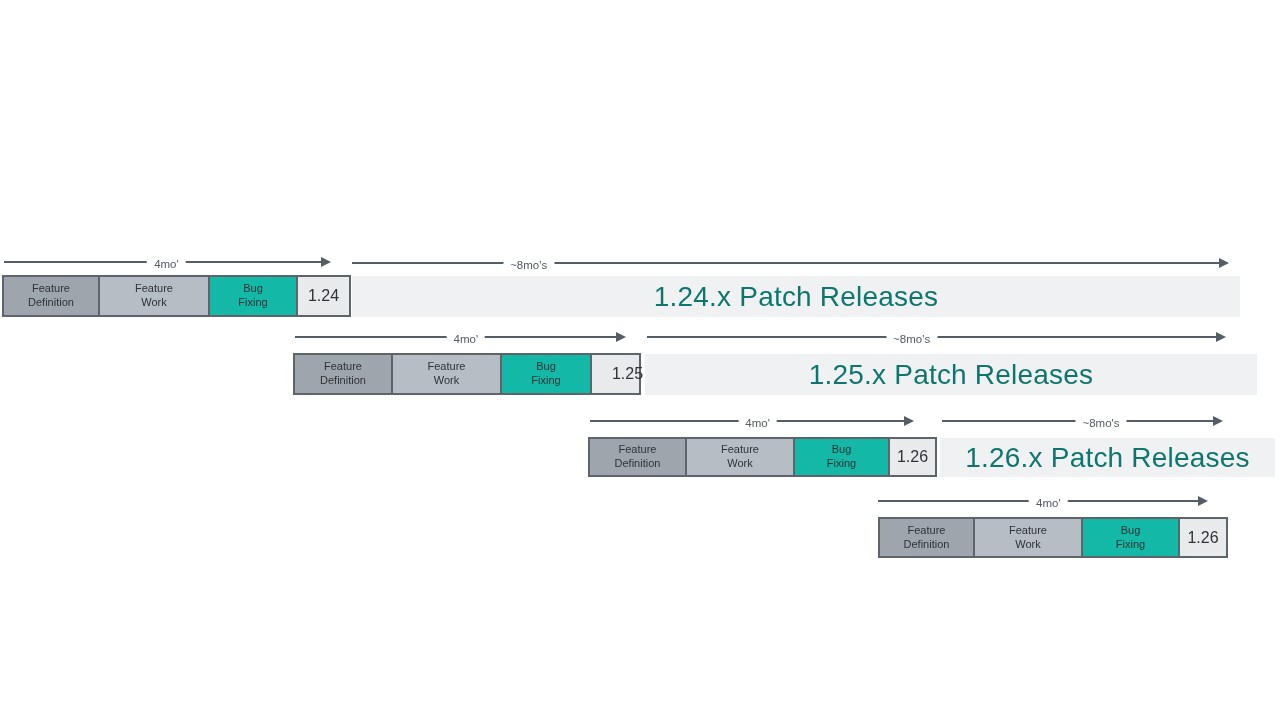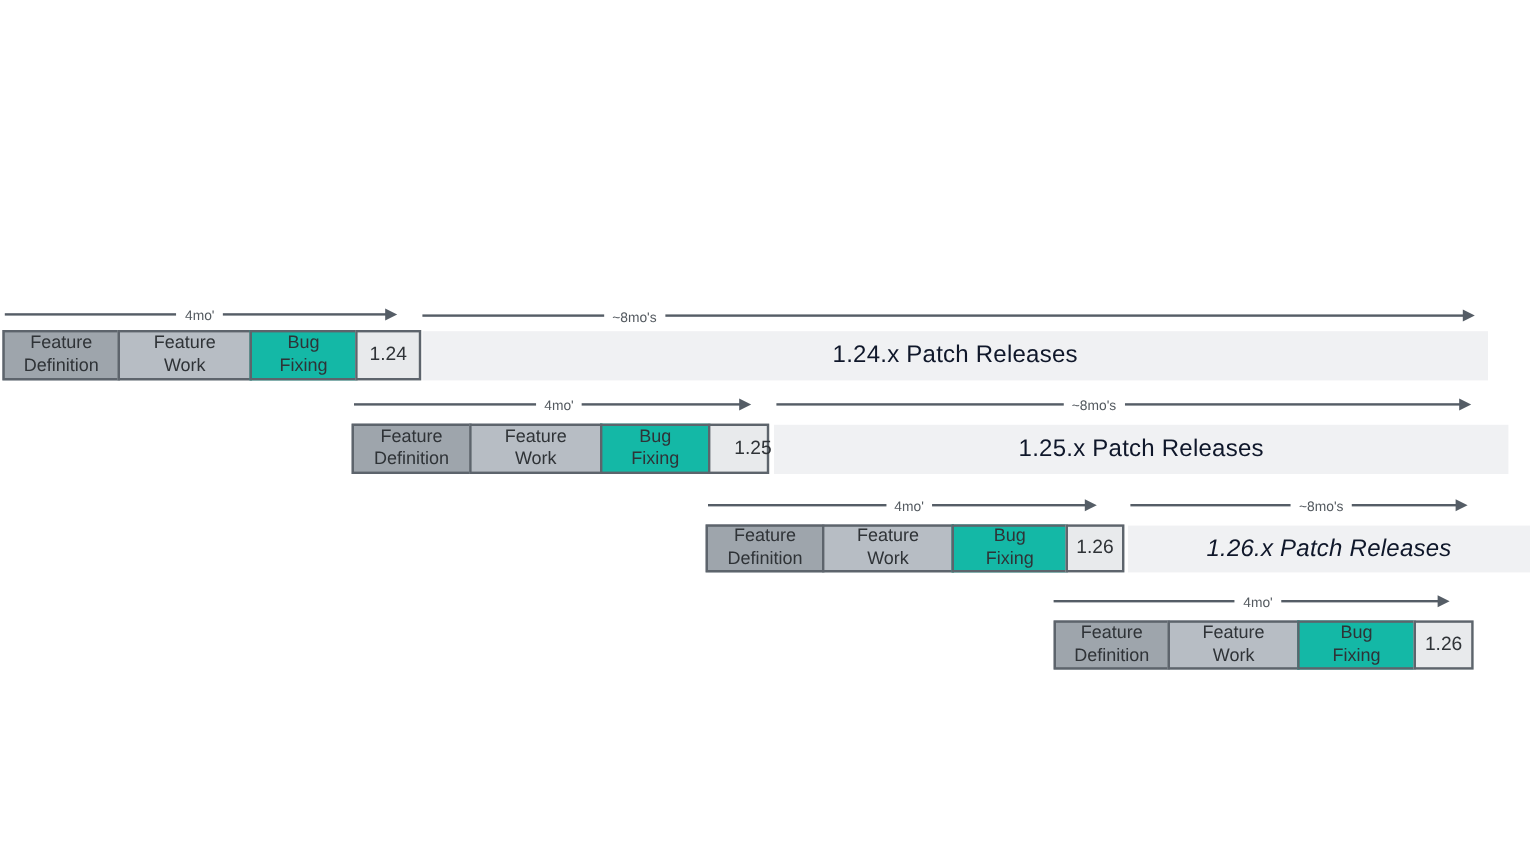--- a/index.html
+++ b/index.html
@@ -15,31 +15,31 @@
     border-left:10px solid #555d66;border-top:5px solid transparent;border-bottom:5px solid transparent;
   }
   .arrow .lbl{
     position:absolute;top:-3px;transform:translateX(-50%);
     background:#ffffff;padding:0 7px;font-size:11.5px;line-height:16px;color:#53595f;white-space:nowrap;margin-left:19px;
   }
   
   .box{
     position:absolute;box-sizing:border-box;border:2px solid #5d646c;
     display:flex;align-items:center;justify-content:center;text-align:center;
-    font-size:15px;line-height:1.25;color:#2f3337;white-space:pre-line;
+    font-size:11px;line-height:1.25;color:#2f3337;white-space:pre-line;
   }
   .fd{background:#9ea5ac;}
   .fw{background:#b7bdc4;}
   .bf{background:#14b8a6;}
   .ver{background:#e8eaec;font-size:16px;white-space:nowrap;}
   
   .bar{
     position:absolute;background:#f0f1f3;
     display:flex;align-items:center;justify-content:center;
-    font-size:20px;color:#0f172a;letter-spacing:0.2px;white-space:nowrap;
+    font-size:28px;color:#0f766e;letter-spacing:0.2px;white-space:nowrap;
   }
 </style>
 </head>
 <body>
 
 <div class="canvas">
 
   <div>
     <div class="arrow" style="left:4px;top:259px;width:326px;">
       <span class="line"></span>
@@ -93,21 +93,21 @@
       <span class="head"></span>
       <span class="lbl" style="left:50%;">~8mo's</span>
     </div>
     <div class="box fd" style="left:588px;top:437px;width:99px;height:40px;">Feature
 Definition</div>
     <div class="box fw" style="left:685px;top:437px;width:110px;height:40px;">Feature
 Work</div>
     <div class="box bf" style="left:793px;top:437px;width:97px;height:40px;">Bug
 Fixing</div>
     <div class="box ver" style="left:888px;top:437px;width:49px;height:40px;">1.26</div>
-    <div class="bar" style="left:940px;top:438px;width:335px;height:39px;font-style:italic;">1.26.x Patch Releases</div>
+    <div class="bar" style="left:940px;top:438px;width:335px;height:39px;">1.26.x Patch Releases</div>
   </div>
 
   <div>
     <div class="arrow" style="left:878px;top:498px;width:329px;">
       <span class="line"></span>
       <span class="head"></span>
       <span class="lbl" style="left:46%;">4mo'</span>
     </div>
     <div class="box fd" style="left:878px;top:517px;width:97px;height:41px;">Feature
 Definition</div>

